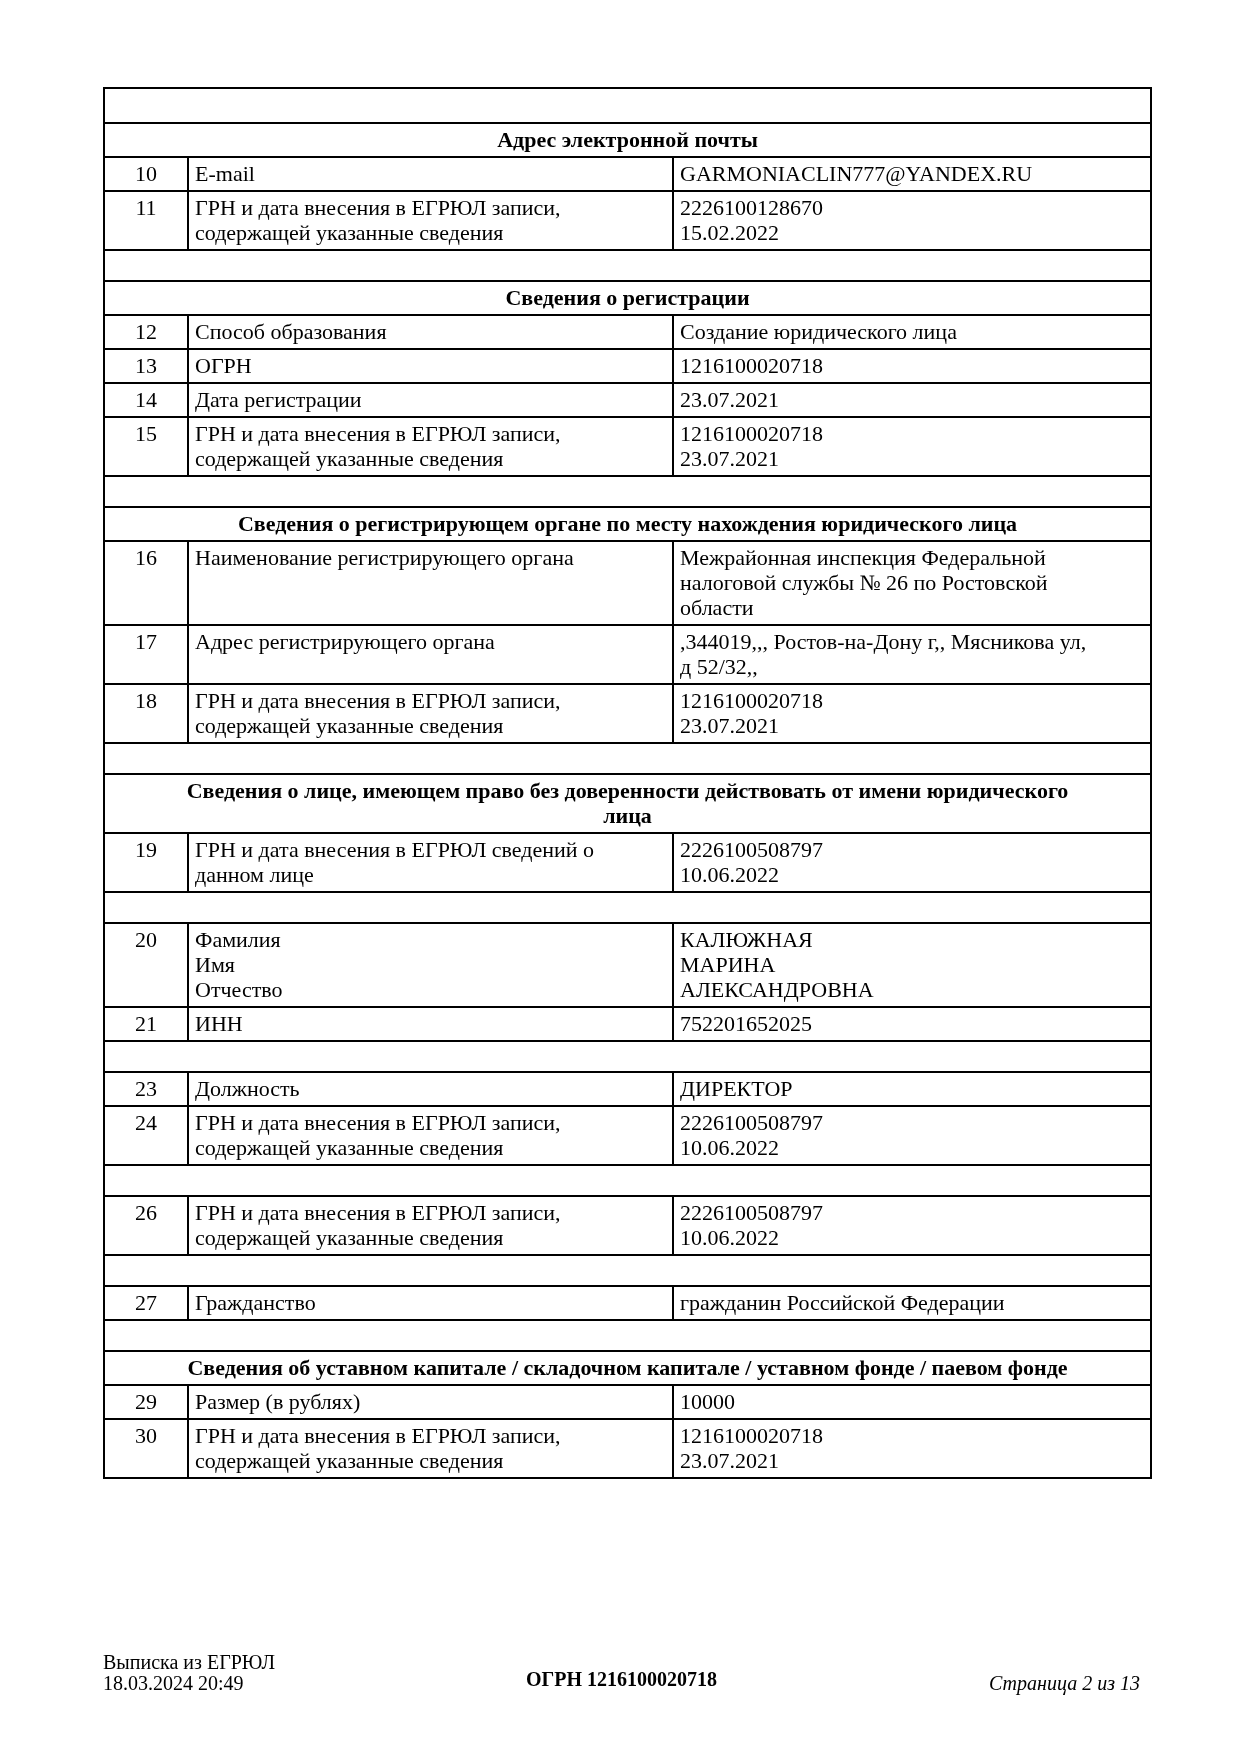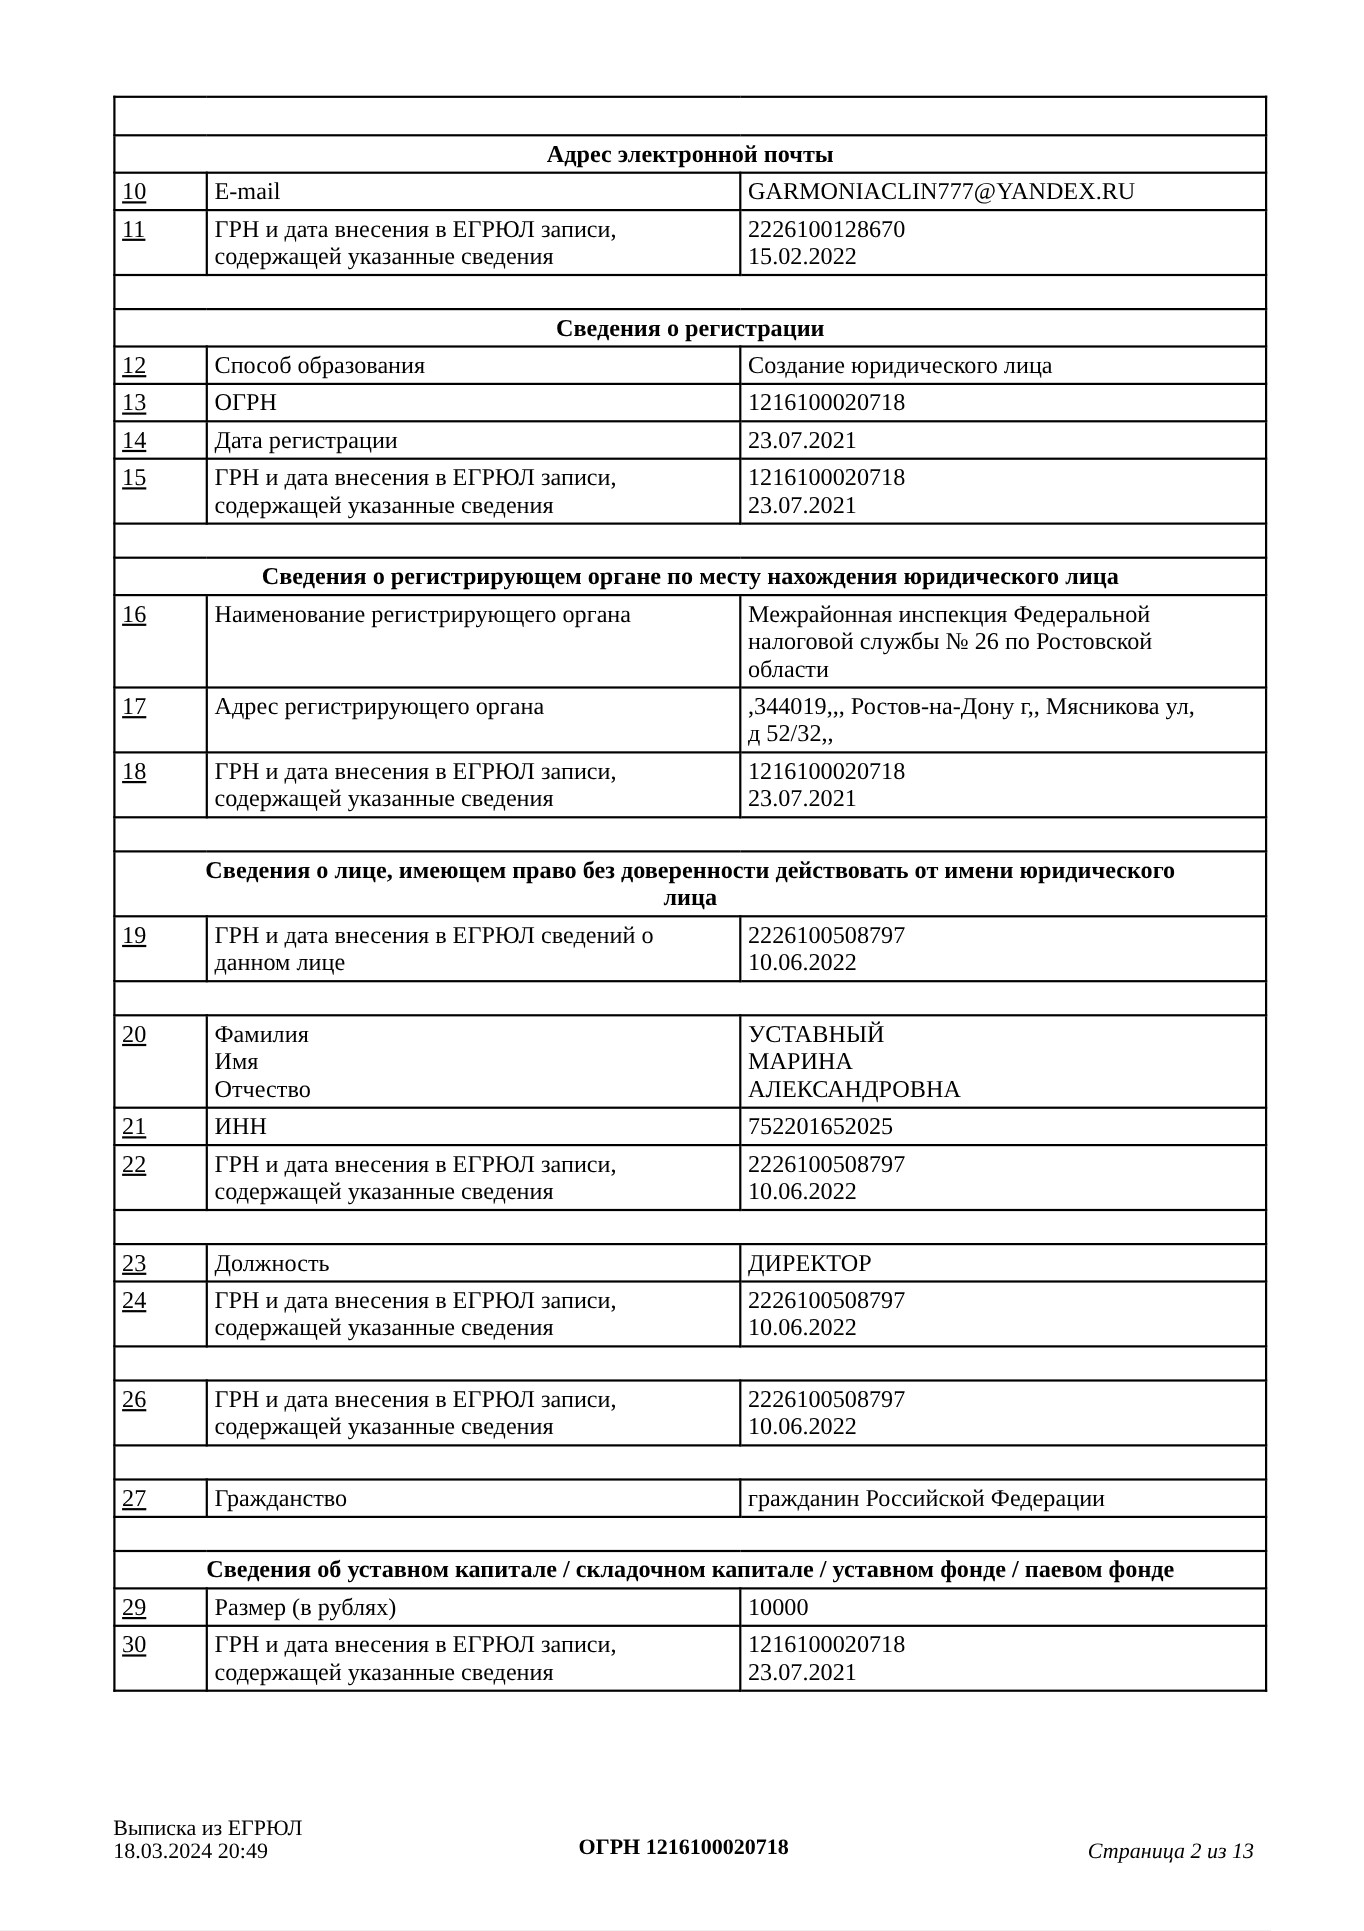--- a/index.html
+++ b/index.html
@@ -24,21 +24,21 @@
     table-layout: fixed;
     font-size: 22px;
     line-height: 25px;
   }
   table.egrul td {
     border: 2px solid #000000;
     vertical-align: top;
     padding: 3px 6px 4px 6px;
     overflow: hidden;
   }
-  td.num { text-align: left; padding-left: 2px; padding-right: 2px; text-decoration: underline; }
+  td.num { text-align: center; padding-left: 2px; padding-right: 2px; }
   td.section {
     font-weight: bold;
     text-align: center;
     padding-top: 4px;
     padding-bottom: 4px;
   }
   td.spacer { height: 31px; padding: 0; }
   tr[data-name="top-blank-row"] td { height: 35px; }
   .footer {
     position: absolute;
@@ -203,43 +203,32 @@
           <td data-name="spacer-cell" class="spacer" colspan="3"></td>
         </tr>
         <tr data-name="table-row">
           <td data-name="row-number-cell" class="num">20</td>
           <td data-name="row-label-cell" class="label">
             <div data-name="cell-line">Фамилия</div>
             <div data-name="cell-line">Имя</div>
             <div data-name="cell-line">Отчество</div>
           </td>
           <td data-name="row-value-cell" class="value">
-            <div data-name="cell-line">УСТАВНЫЙ</div>
+            <div data-name="cell-line">КАЛЮЖНАЯ</div>
             <div data-name="cell-line">МАРИНА</div>
             <div data-name="cell-line">АЛЕКСАНДРОВНА</div>
           </td>
         </tr>
         <tr data-name="table-row">
           <td data-name="row-number-cell" class="num">21</td>
           <td data-name="row-label-cell" class="label">
             <div data-name="cell-line">ИНН</div>
           </td>
           <td data-name="row-value-cell" class="value">
             <div data-name="cell-line">752201652025</div>
-          </td>
-        </tr>
-        <tr data-name="table-row">
-          <td data-name="row-number-cell" class="num">22</td>
-          <td data-name="row-label-cell" class="label">
-            <div data-name="cell-line">ГРН и дата внесения в ЕГРЮЛ записи,</div>
-            <div data-name="cell-line">содержащей указанные сведения</div>
-          </td>
-          <td data-name="row-value-cell" class="value">
-            <div data-name="cell-line">2226100508797</div>
-            <div data-name="cell-line">10.06.2022</div>
           </td>
         </tr>
         <tr data-name="spacer-row">
           <td data-name="spacer-cell" class="spacer" colspan="3"></td>
         </tr>
         <tr data-name="table-row">
           <td data-name="row-number-cell" class="num">23</td>
           <td data-name="row-label-cell" class="label">
             <div data-name="cell-line">Должность</div>
           </td>

